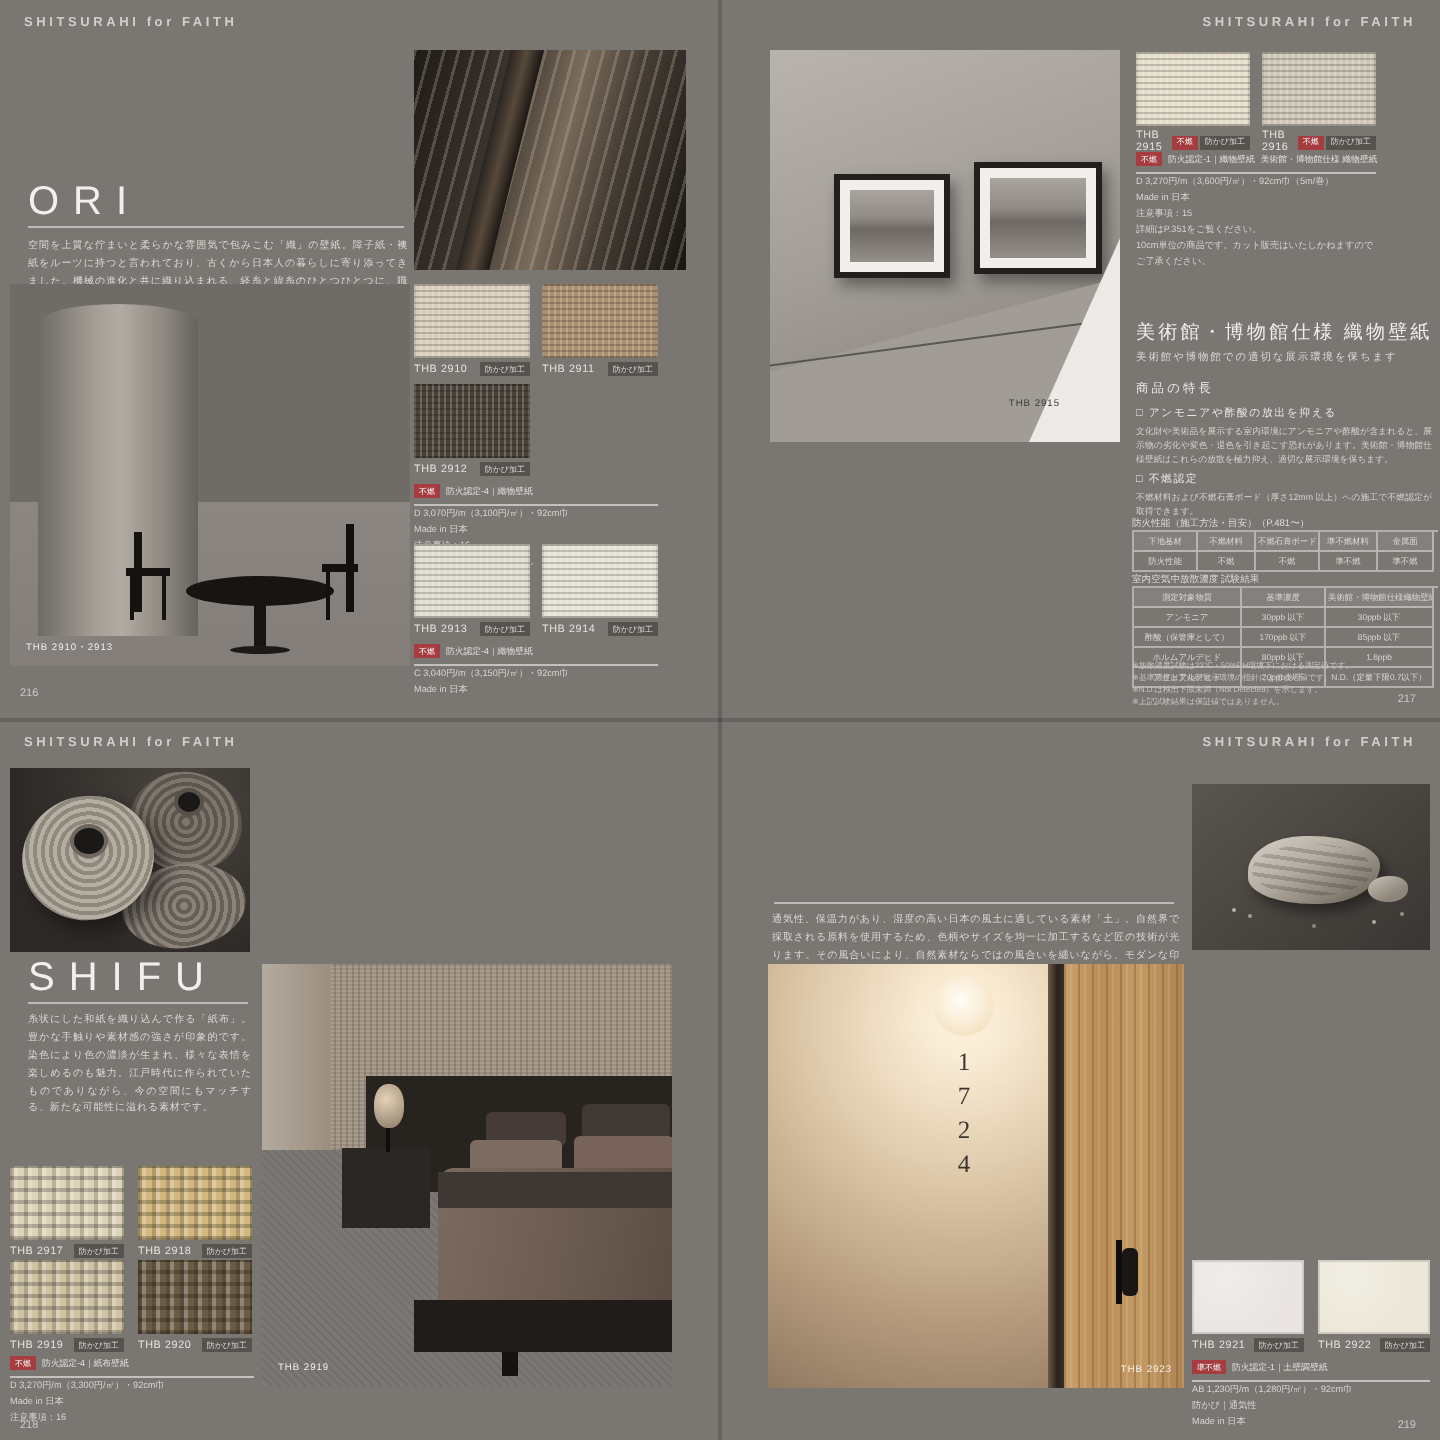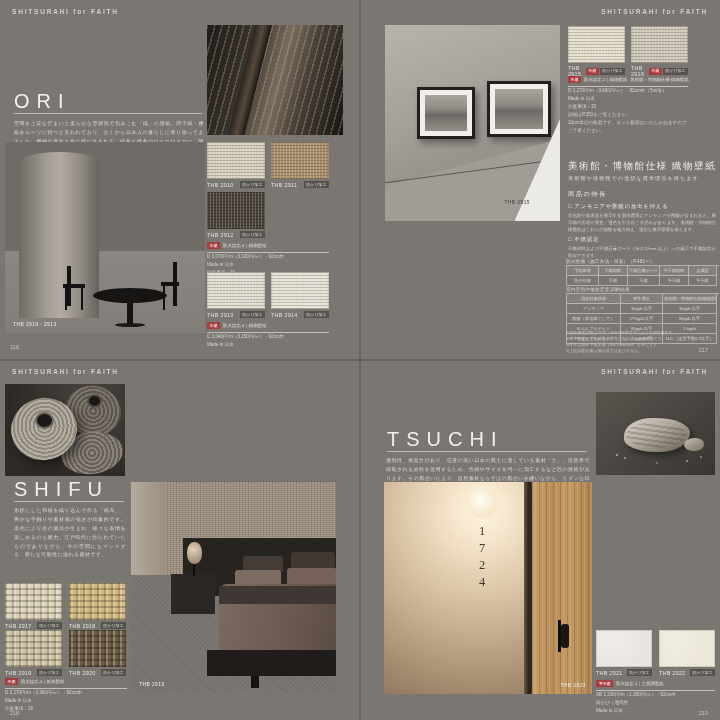--- a/index.html
+++ b/index.html
@@ -343,21 +343,20 @@
            background:linear-gradient(150deg,#d7d1c8 0%,#b5ada1 42%,#847c71 78%,#5f584f 100%);
            background-blend-mode:normal;box-shadow:3px 4px 6px rgba(0,0,0,.4);"></div>
       <div style="position:absolute;left:30px;top:30px;width:60px;height:26px;border-radius:50%;
            background:repeating-linear-gradient(8deg,rgba(0,0,0,.16) 0 2px,transparent 2px 5px);"></div>
       <div style="position:absolute;left:88px;top:46px;width:20px;height:13px;border-radius:55% 45% 50% 50%;
            background:linear-gradient(150deg,#c9c2b8,#8d8579 70%);"></div>
       <div style="position:absolute;left:20px;top:62px;width:2px;height:2px;border-radius:50%;background:#b9b2a7;
            box-shadow:8px 3px 0 #a59d92,70px 6px 0 #b1a99e,84px 2px 0 #978f84,40px 8px 0 #8d857a;"></div>
     </div>
 
-    <div class="title" style="left:27px;top:68px;">TSUCHI</div>
     <div class="rule" style="left:27px;top:91px;width:200px;"></div>
     <div class="intro" style="left:26px;top:96px;width:204px;">通気性、保温力があり、湿度の高い日本の風土に適している素材「土」。自然界で採取される原料を使用するため、色柄やサイズを均一に加工するなど匠の技術が光ります。その風合いにより、自然素材ならではの風合いを纏いながら、モダンな印象を与える壁紙が生まれました。</div>
 
     <div class="photo" style="left:24px;top:122px;width:208px;height:212px;background:#8e7760;">
       <div style="position:absolute;left:0;top:0;width:147px;height:212px;
            background:radial-gradient(circle at 66% 14%,#fdf4e4 0,#f3e3c9 34px,#dcc7a8 80px,#b59b7d 150px,#8e7760 210px);"></div>
       <div style="position:absolute;left:83px;top:6px;width:30px;height:30px;border-radius:50%;
            background:radial-gradient(circle at 45% 40%,#fffdf6,#f7e8cc 62%,#eed9b4);box-shadow:0 0 18px 8px rgba(255,240,210,.5);"></div>
       <div class="digit-col" style="left:90px;top:42px;">1724</div>
       <div style="position:absolute;left:140px;top:0;width:8px;height:212px;background:linear-gradient(90deg,#6b5944,#27221d 60%,#3a2f26);"></div>

